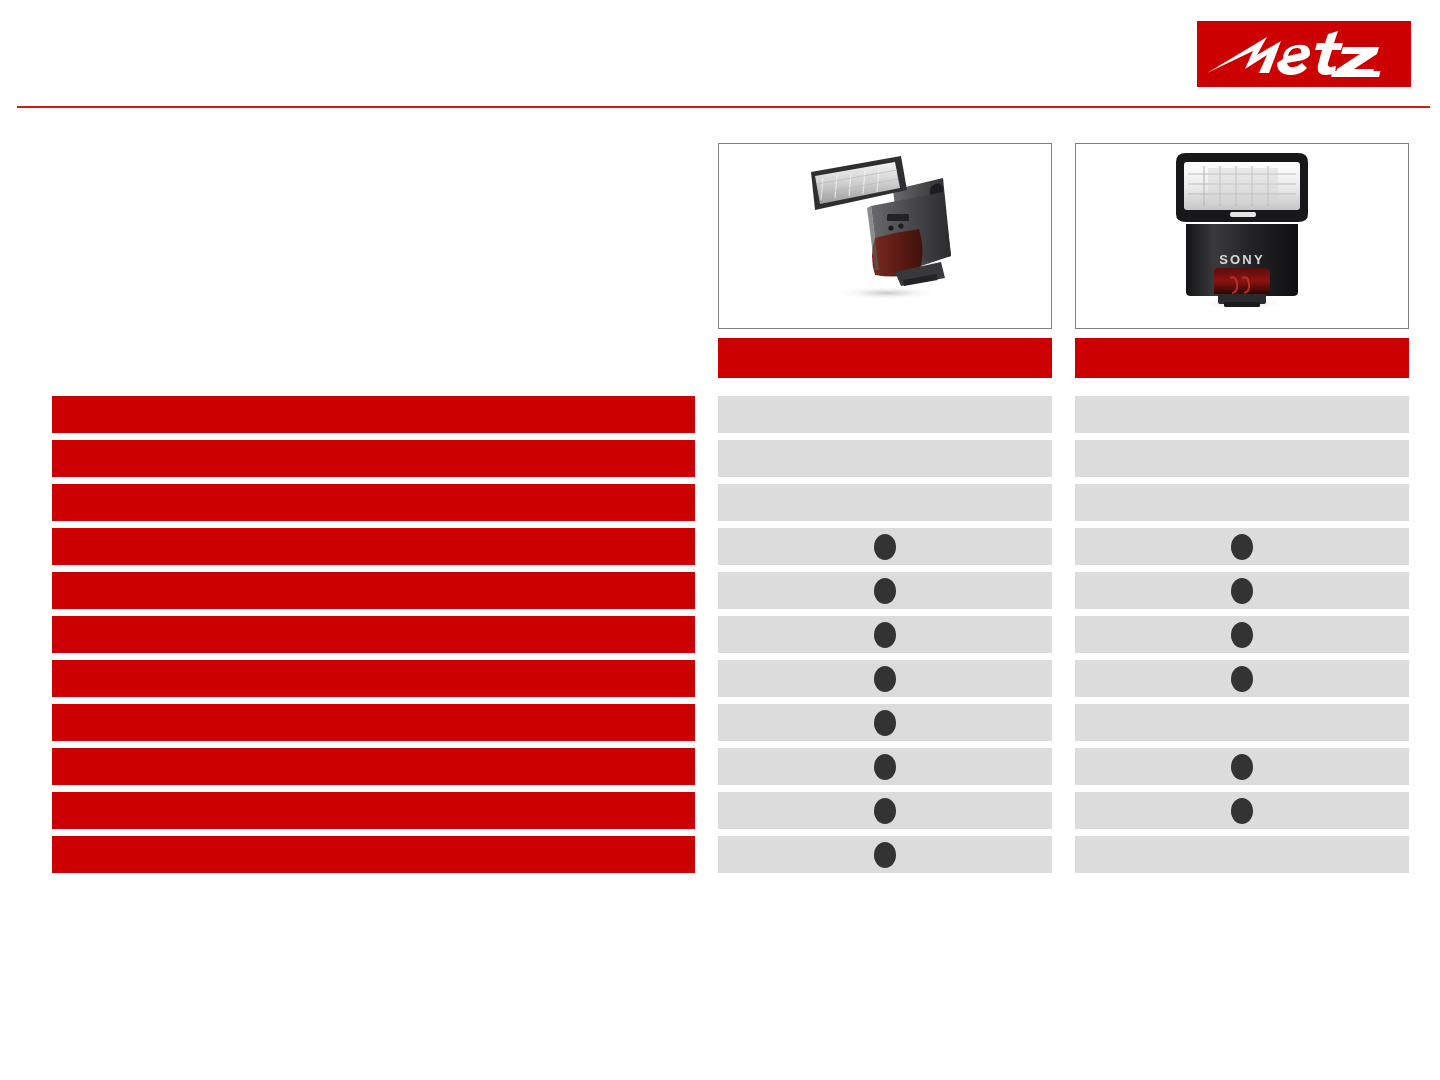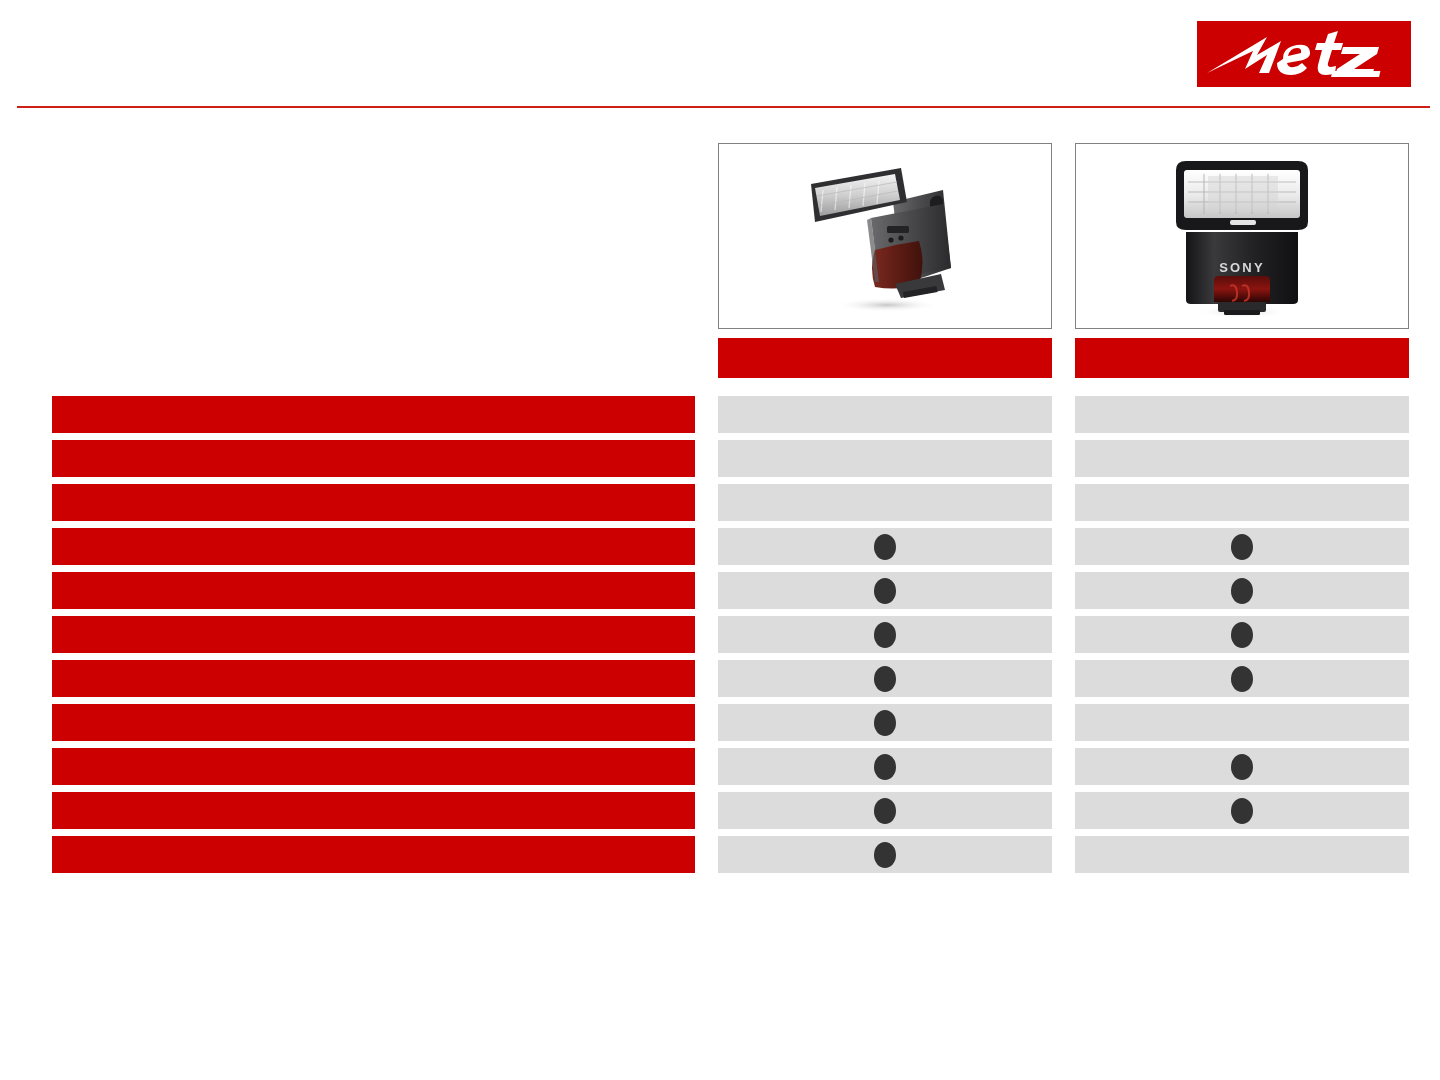--- a/index.html
+++ b/index.html
@@ -56,21 +56,21 @@
   .col-p1       { position: absolute; left: 1075px; width: 334px; }
 
   
   .product-frame {
     top: 33px;
     height: 186px;
     border: 1px solid #808080;
     box-sizing: border-box;
     background: #ffffff;
     display: flex;
-    align-items: center;
+    align-items: flex-start;
     justify-content: center;
   }
   .product-frame svg { display: block; }
 
   
   .product-name-bar {
     top: 228px;
     height: 40px;
     background: #CC0000;
     color: #ffffff;

